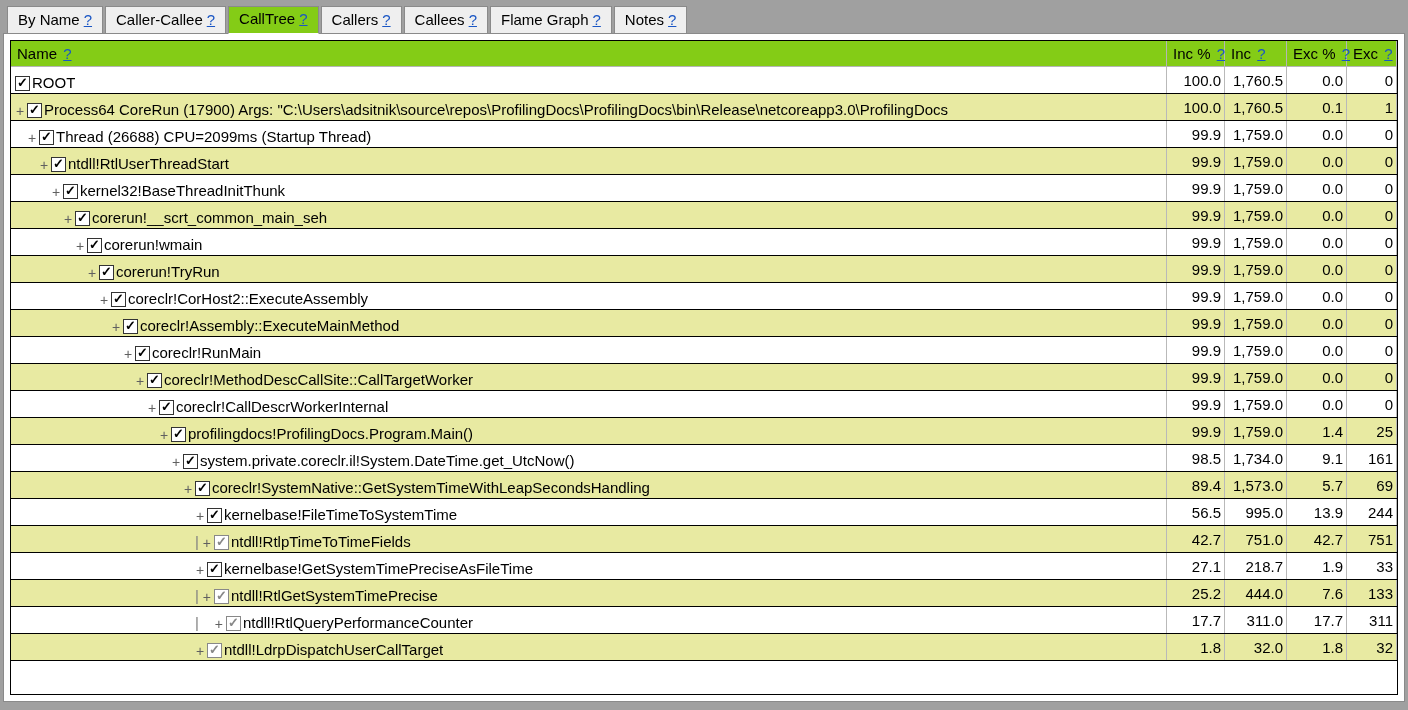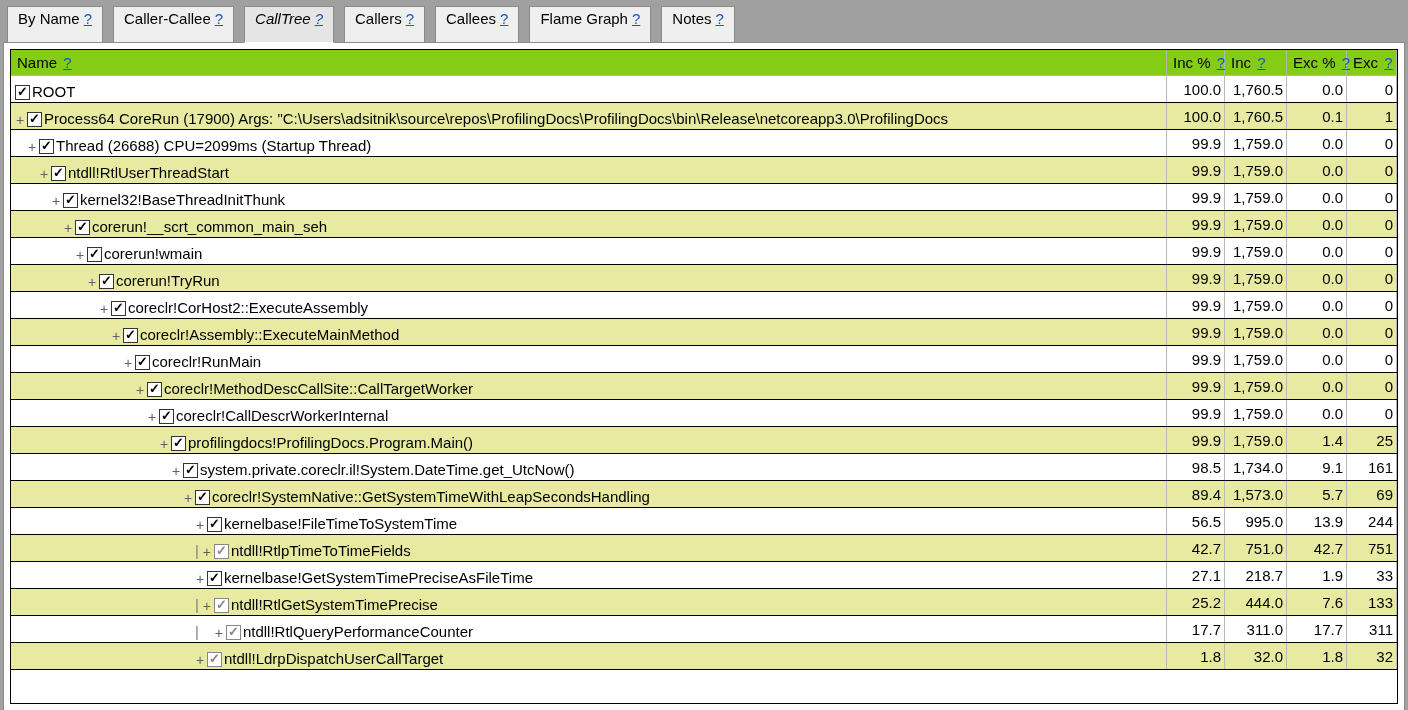--- a/index.html
+++ b/index.html
@@ -19,34 +19,33 @@
   }
   .tabs {
     display: flex;
     gap: 0;
     padding-left: 4px;
   }
   .tab {
     background: #efefef;
     border: 1px solid #8a8a8a;
     border-bottom: none;
-    padding: 3px 10px 15px 10px;
-    margin-right: 10px;
+    padding: 3px 10px 6px 10px;
+    margin-right: 2px;
     font-size: 15px;
     cursor: pointer;
     display: flex;
-    align-items: flex-start;
+    align-items: flex-end;
     gap: 4px;
   }
   .tab.active {
-    background: #e5e5e5;
+    background: #84cc16;
     border-bottom: 1px solid #ffffff;
     position: relative;
     z-index: 2;
-    font-style: italic;
   }
   .tab .q {
     color: #1a56c4;
     text-decoration: underline;
     font-size: 15px;
     cursor: help;
   }
   .panel {
     background: #ffffff;
     border: 1px solid #8a8a8a;

